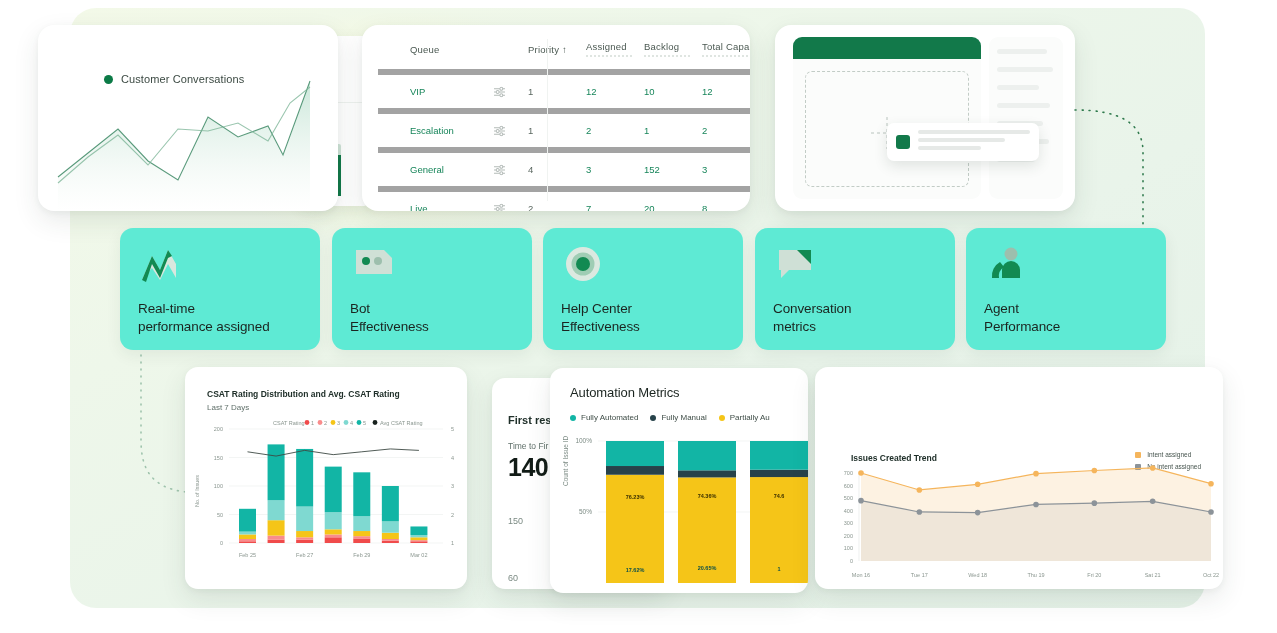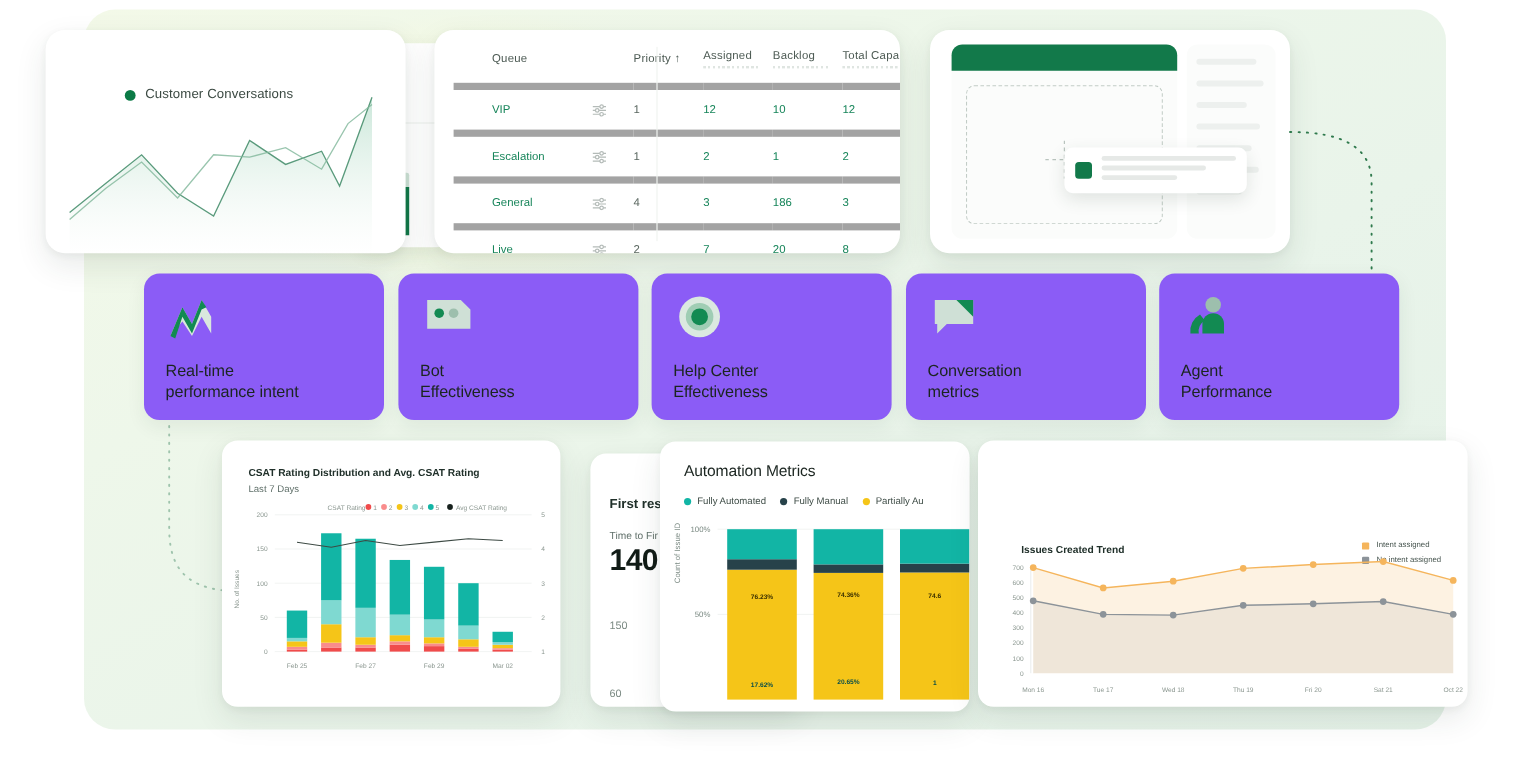--- a/index.html
+++ b/index.html
@@ -84,21 +84,21 @@
   .b-float { position:absolute; left:112px; top:98px; width:152px; height:38px;
              background:#fff; border-radius:7px; box-shadow:0 5px 14px rgba(35,60,45,.13);
              display:flex; align-items:center; padding:0 9px; gap:8px; }
   .b-float .sq { width:14px; height:14px; border-radius:3px; background:#12794a; flex:0 0 auto; }
   .b-float .lines { flex:1; }
   .b-float .lines i { display:block; height:4px; border-radius:2px; background:#e6e9e7; margin-bottom:4px; }
 
   
   .feat {
     position:absolute; top:228px; height:122px; width:200px;
-    background:#8b5cf6; border-radius:13px;
+    background:#5eead4; border-radius:13px;
     box-shadow: 0 5px 16px rgba(35,60,45,.07);
     padding: 16px 18px;
   }
   .feat .ficon { height:42px; width:46px; }
   .feat .flabel { position:absolute; left:18px; bottom:14px; font-size:13.5px; line-height:1.33;
                   color:#1b2520; font-weight:400; letter-spacing:-.1px; }
 
   
   #csatCard { left:185px; top:367px; width:282px; height:222px; border-radius:13px; }
   .csat-t { position:absolute; left:22px; top:22px; font-size:8.5px; font-weight:700; color:#20302a; }
@@ -217,21 +217,21 @@
           </tr>
           <tr>
             <td class="q-namecell"><span class="qname">General</span><svg class="q-filter" viewBox="0 0 14 12">
                 <path d="M1 2.5H13M1 6H13M1 9.5H13" stroke="#6b7973" stroke-width="1.1"></path>
                 <circle cx="9" cy="2.5" r="1.6" fill="#fff" stroke="#6b7973" stroke-width="1.1"></circle>
                 <circle cx="5" cy="6" r="1.6" fill="#fff" stroke="#6b7973" stroke-width="1.1"></circle>
                 <circle cx="9" cy="9.5" r="1.6" fill="#fff" stroke="#6b7973" stroke-width="1.1"></circle>
               </svg></td>
             <td>4</td>
             <td><span class="qnum-accent">3</span></td>
-            <td><span class="qnum-accent">186</span></td>
+            <td><span class="qnum-accent">152</span></td>
             <td><span class="qnum-accent">3</span></td>
           </tr>
           <tr>
             <td class="q-namecell"><span class="qname">Live</span><svg class="q-filter" viewBox="0 0 14 12">
                 <path d="M1 2.5H13M1 6H13M1 9.5H13" stroke="#6b7973" stroke-width="1.1"></path>
                 <circle cx="9" cy="2.5" r="1.6" fill="#fff" stroke="#6b7973" stroke-width="1.1"></circle>
                 <circle cx="5" cy="6" r="1.6" fill="#fff" stroke="#6b7973" stroke-width="1.1"></circle>
                 <circle cx="9" cy="9.5" r="1.6" fill="#fff" stroke="#6b7973" stroke-width="1.1"></circle>
               </svg></td>
             <td>2</td>
@@ -282,21 +282,21 @@
     <path d="M141 348 L141 440 C141 470 152 488 186 492" fill="none" stroke="#9fc4ad" stroke-width="1.6" stroke-dasharray="1 6" stroke-linecap="round"></path>
   </svg>
 
   <div class="feat" style="left:120px">
     <svg class="ficon" viewBox="0 0 46 42">
       <path d="M4 36 L14 12 L22 26 L30 6 L38 20 L38 34 L30 20 L22 36 L14 24 Z" fill="#d9e7de"></path>
       <path d="M4 36 L14 12 L22 26 L30 6 L34 12 L30 14 L22 34 L14 20 L8 38 Z" fill="#128a52"></path>
     </svg>
     <div class="flabel">
       <div>Real-time</div>
-        <div>performance intent</div>
+        <div>performance assigned</div>
     </div>
   </div>
 
   <div class="feat" style="left:332px">
     <svg class="ficon" viewBox="0 0 46 42">
       <path d="M6 6 H34 L42 14 V30 H6 Z" fill="#cfe0d6"></path>
       <circle cx="16" cy="17" r="4" fill="#128a52"></circle>
       <circle cx="28" cy="17" r="4" fill="#9dbfad"></circle>
     </svg>
     <div class="flabel">

